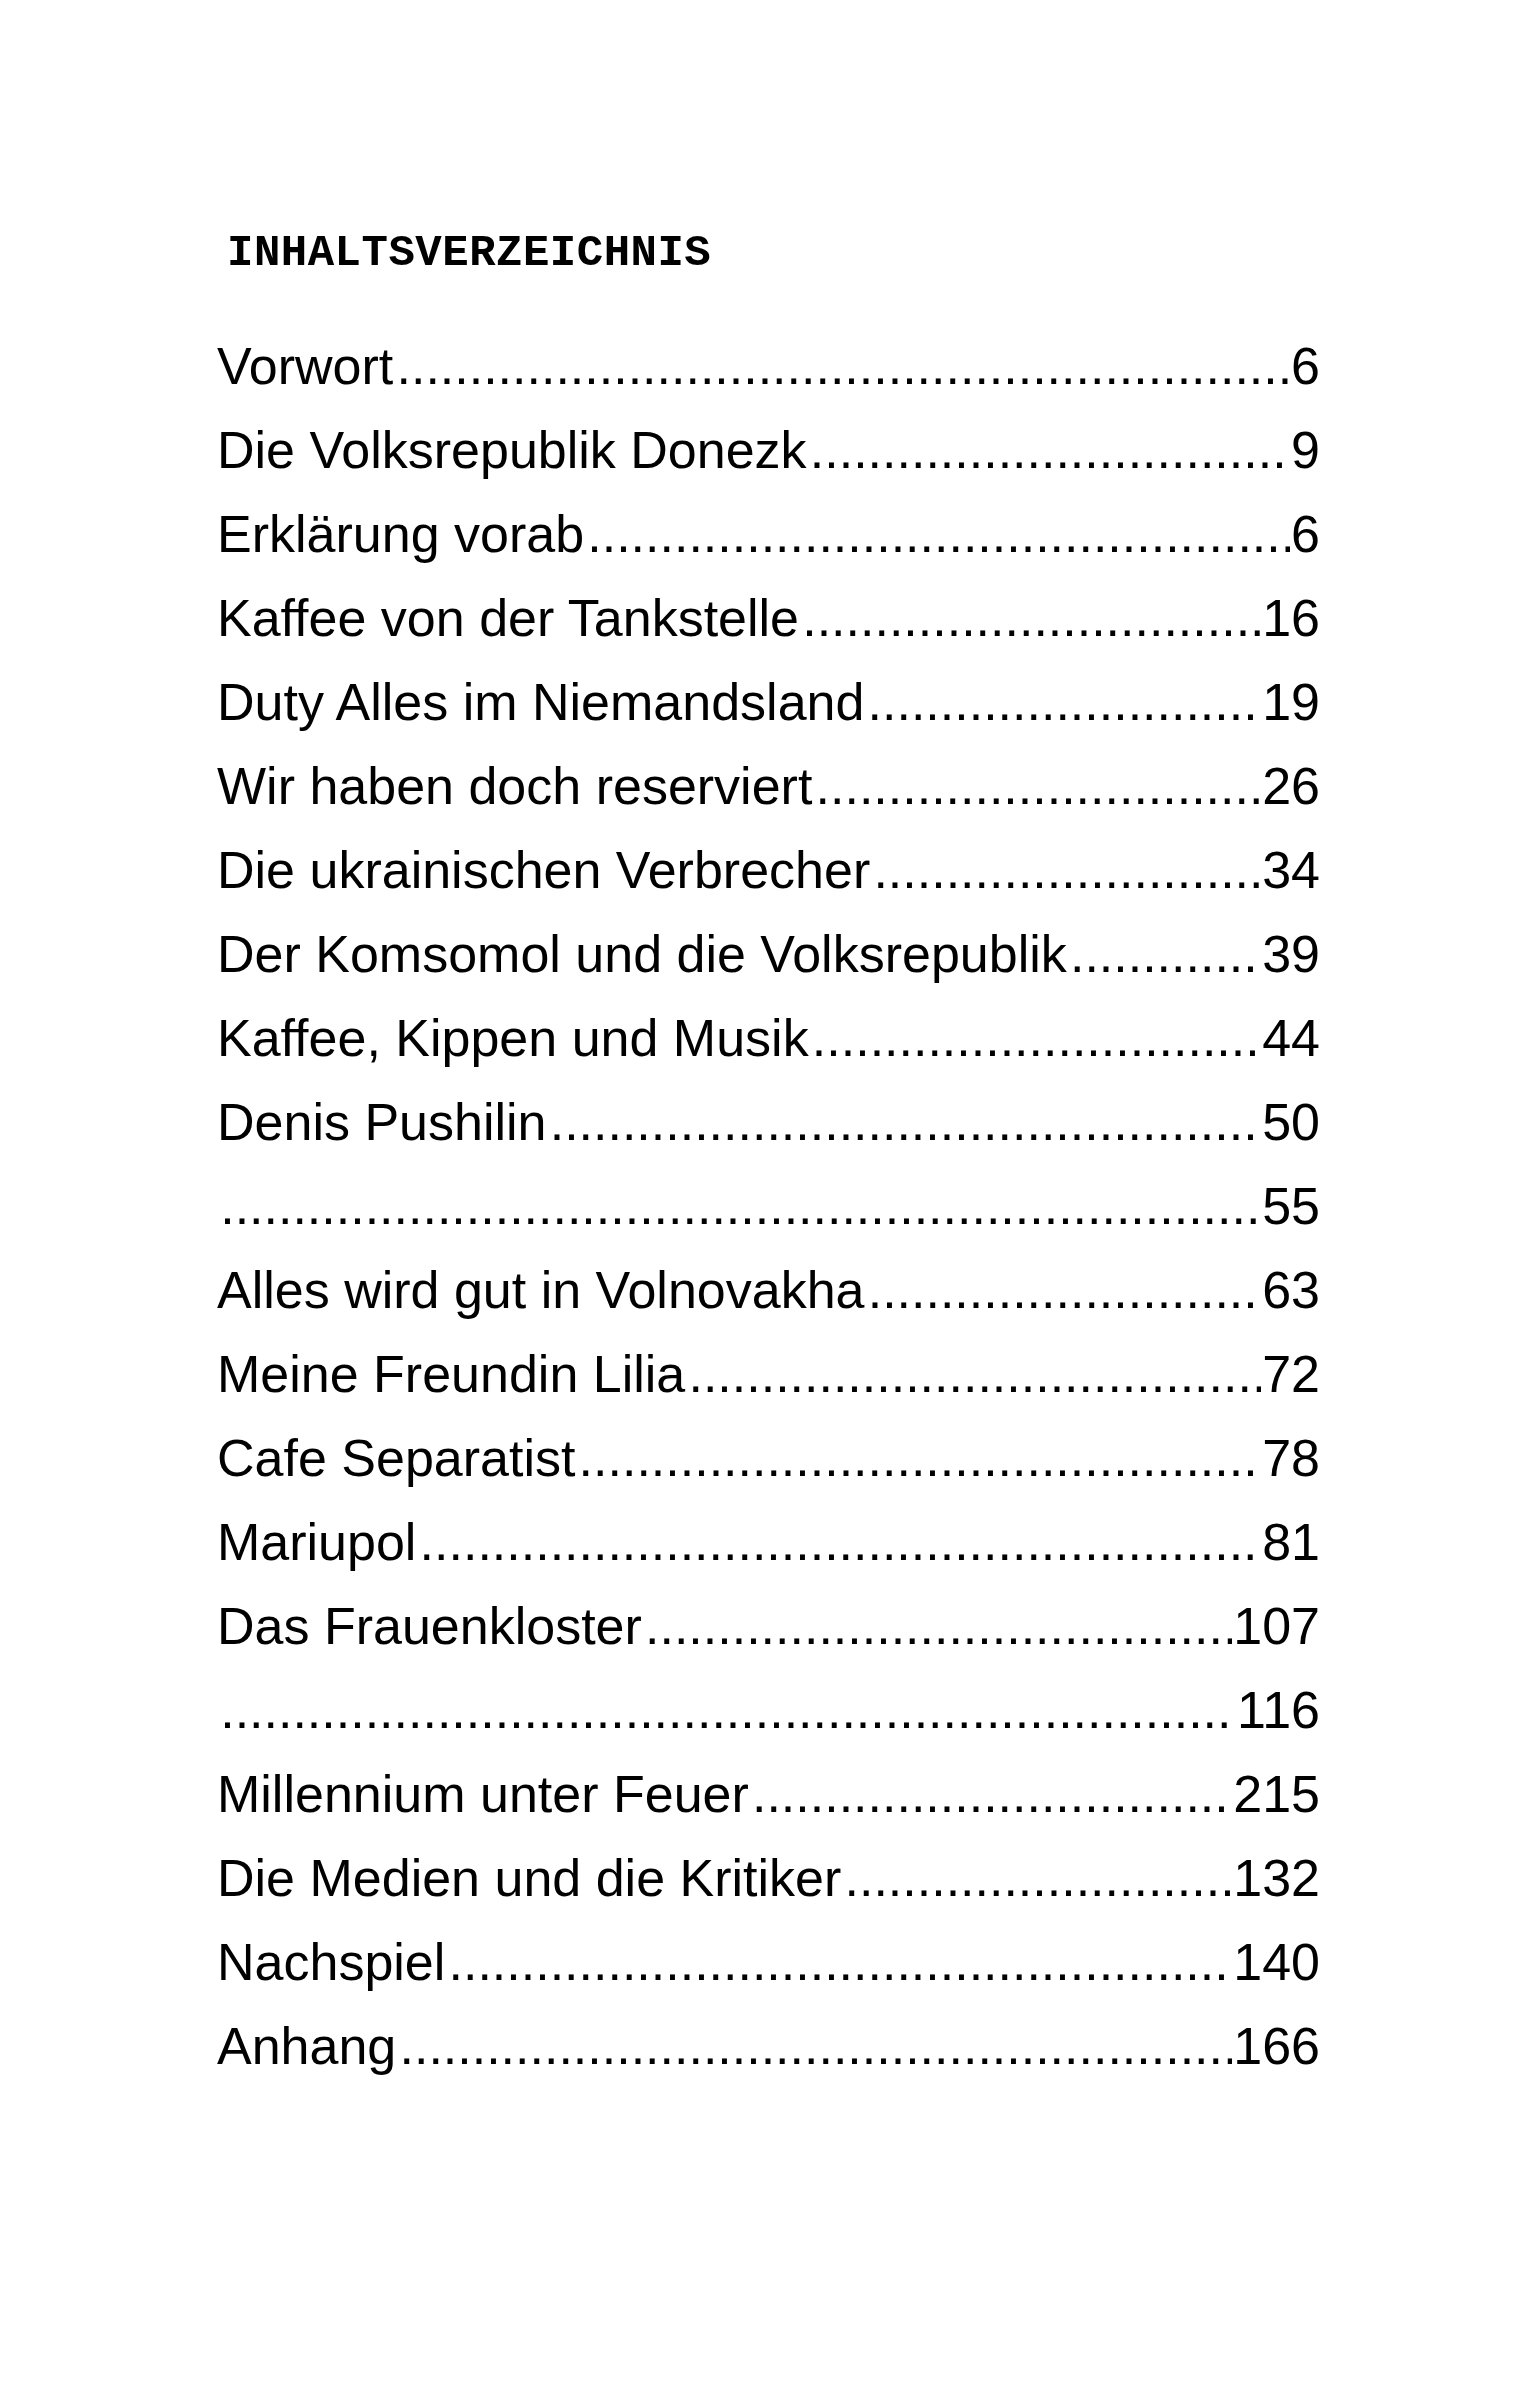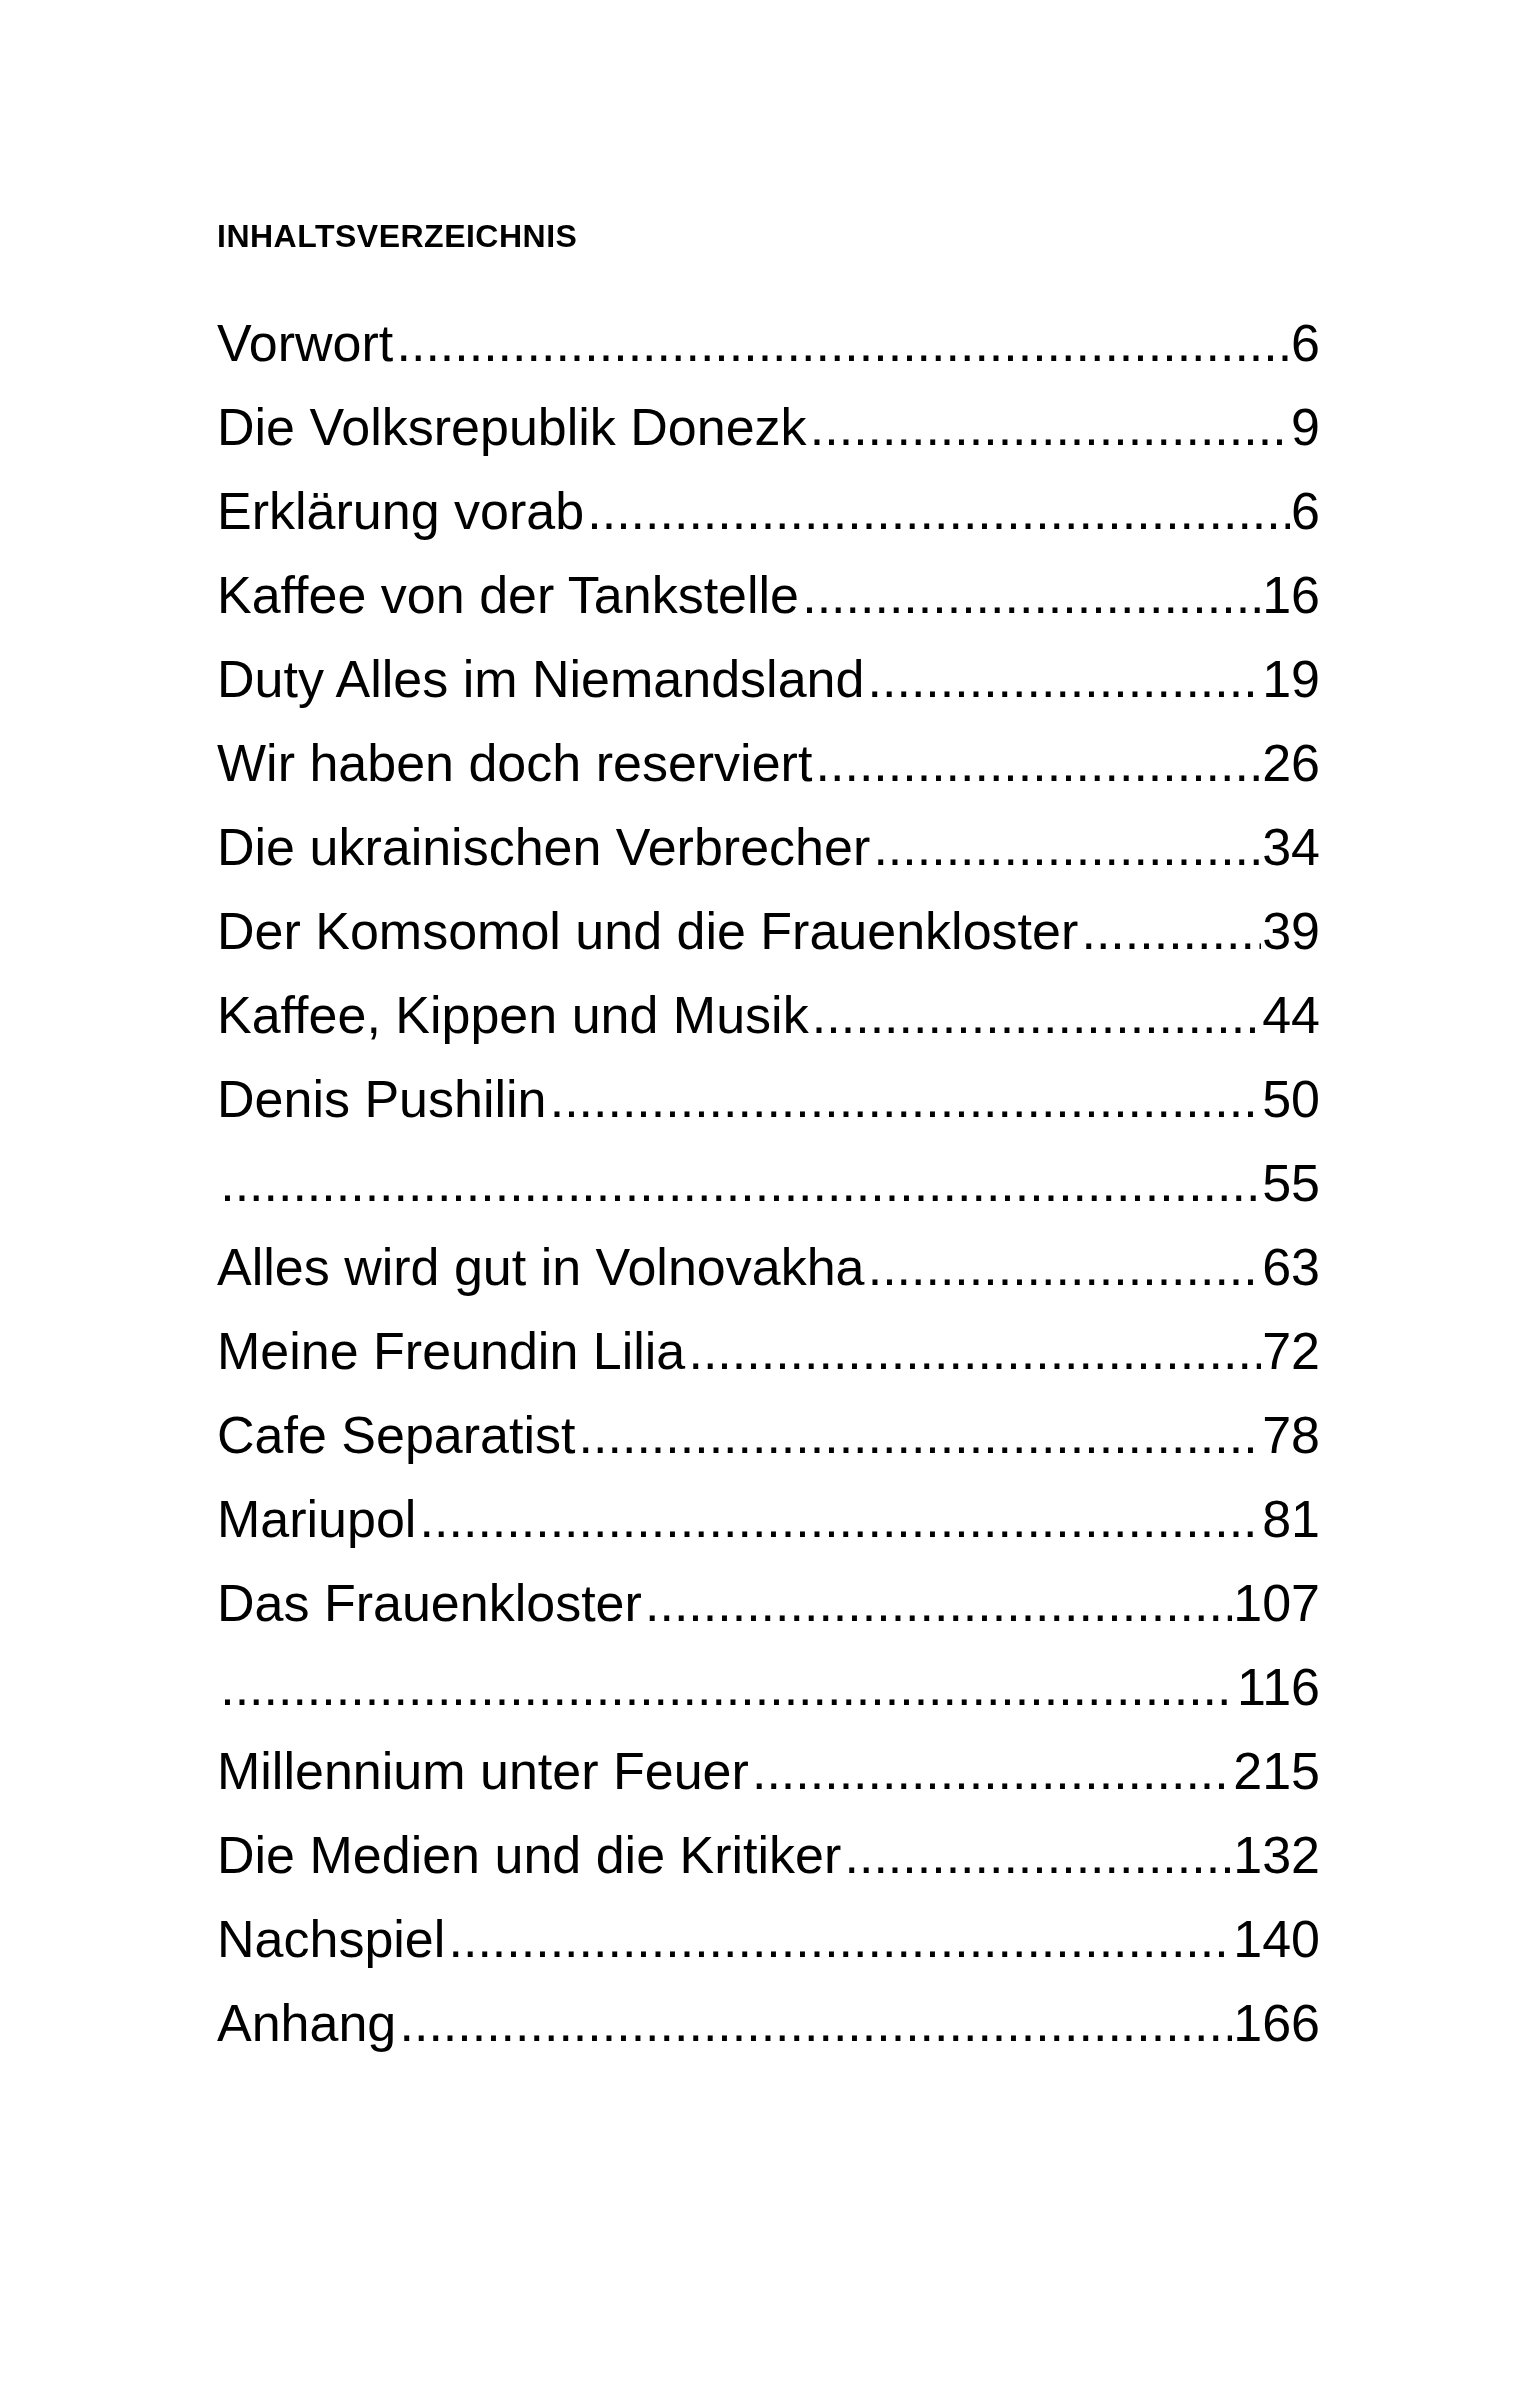--- a/index.html
+++ b/index.html
@@ -12,26 +12,27 @@
     width: 1515px;
     height: 2401px;
     background: #ffffff;
     color: #000000;
     font-family: "Liberation Sans", "DejaVu Sans", sans-serif;
     box-sizing: border-box;
     padding: 219px 195px 0 217px;
     overflow: hidden;
   }
   .toc-heading {
-    margin: 0;
-    font-size: 32px;
+    margin: 10px;
+    font-size: 44px;
     font-weight: 700;
     line-height: 1.1;
     letter-spacing: 0.5px;
     color: #000000;
+    font-family: Liberation Mono, monospace;
   }
   .toc-list {
     margin-top: 47px;
   }
   .toc-row {
     display: flex;
     align-items: baseline;
     width: 100%;
     font-size: 52px;
     font-weight: 400;
@@ -98,21 +99,21 @@
     <span class="toc-page">26</span>
   </div>
 
   <div class="toc-row">
     <span class="toc-title">Die ukrainischen Verbrecher</span>
     <span class="toc-leader" aria-hidden="true">................................................................................................................................................................</span>
     <span class="toc-page">34</span>
   </div>
 
   <div class="toc-row">
-    <span class="toc-title">Der Komsomol und die Frauenkloster</span>
+    <span class="toc-title">Der Komsomol und die Volksrepublik</span>
     <span class="toc-leader" aria-hidden="true">................................................................................................................................................................</span>
     <span class="toc-page">39</span>
   </div>
 
   <div class="toc-row">
     <span class="toc-title">Kaffee, Kippen und Musik</span>
     <span class="toc-leader" aria-hidden="true">................................................................................................................................................................</span>
     <span class="toc-page">44</span>
   </div>
 

